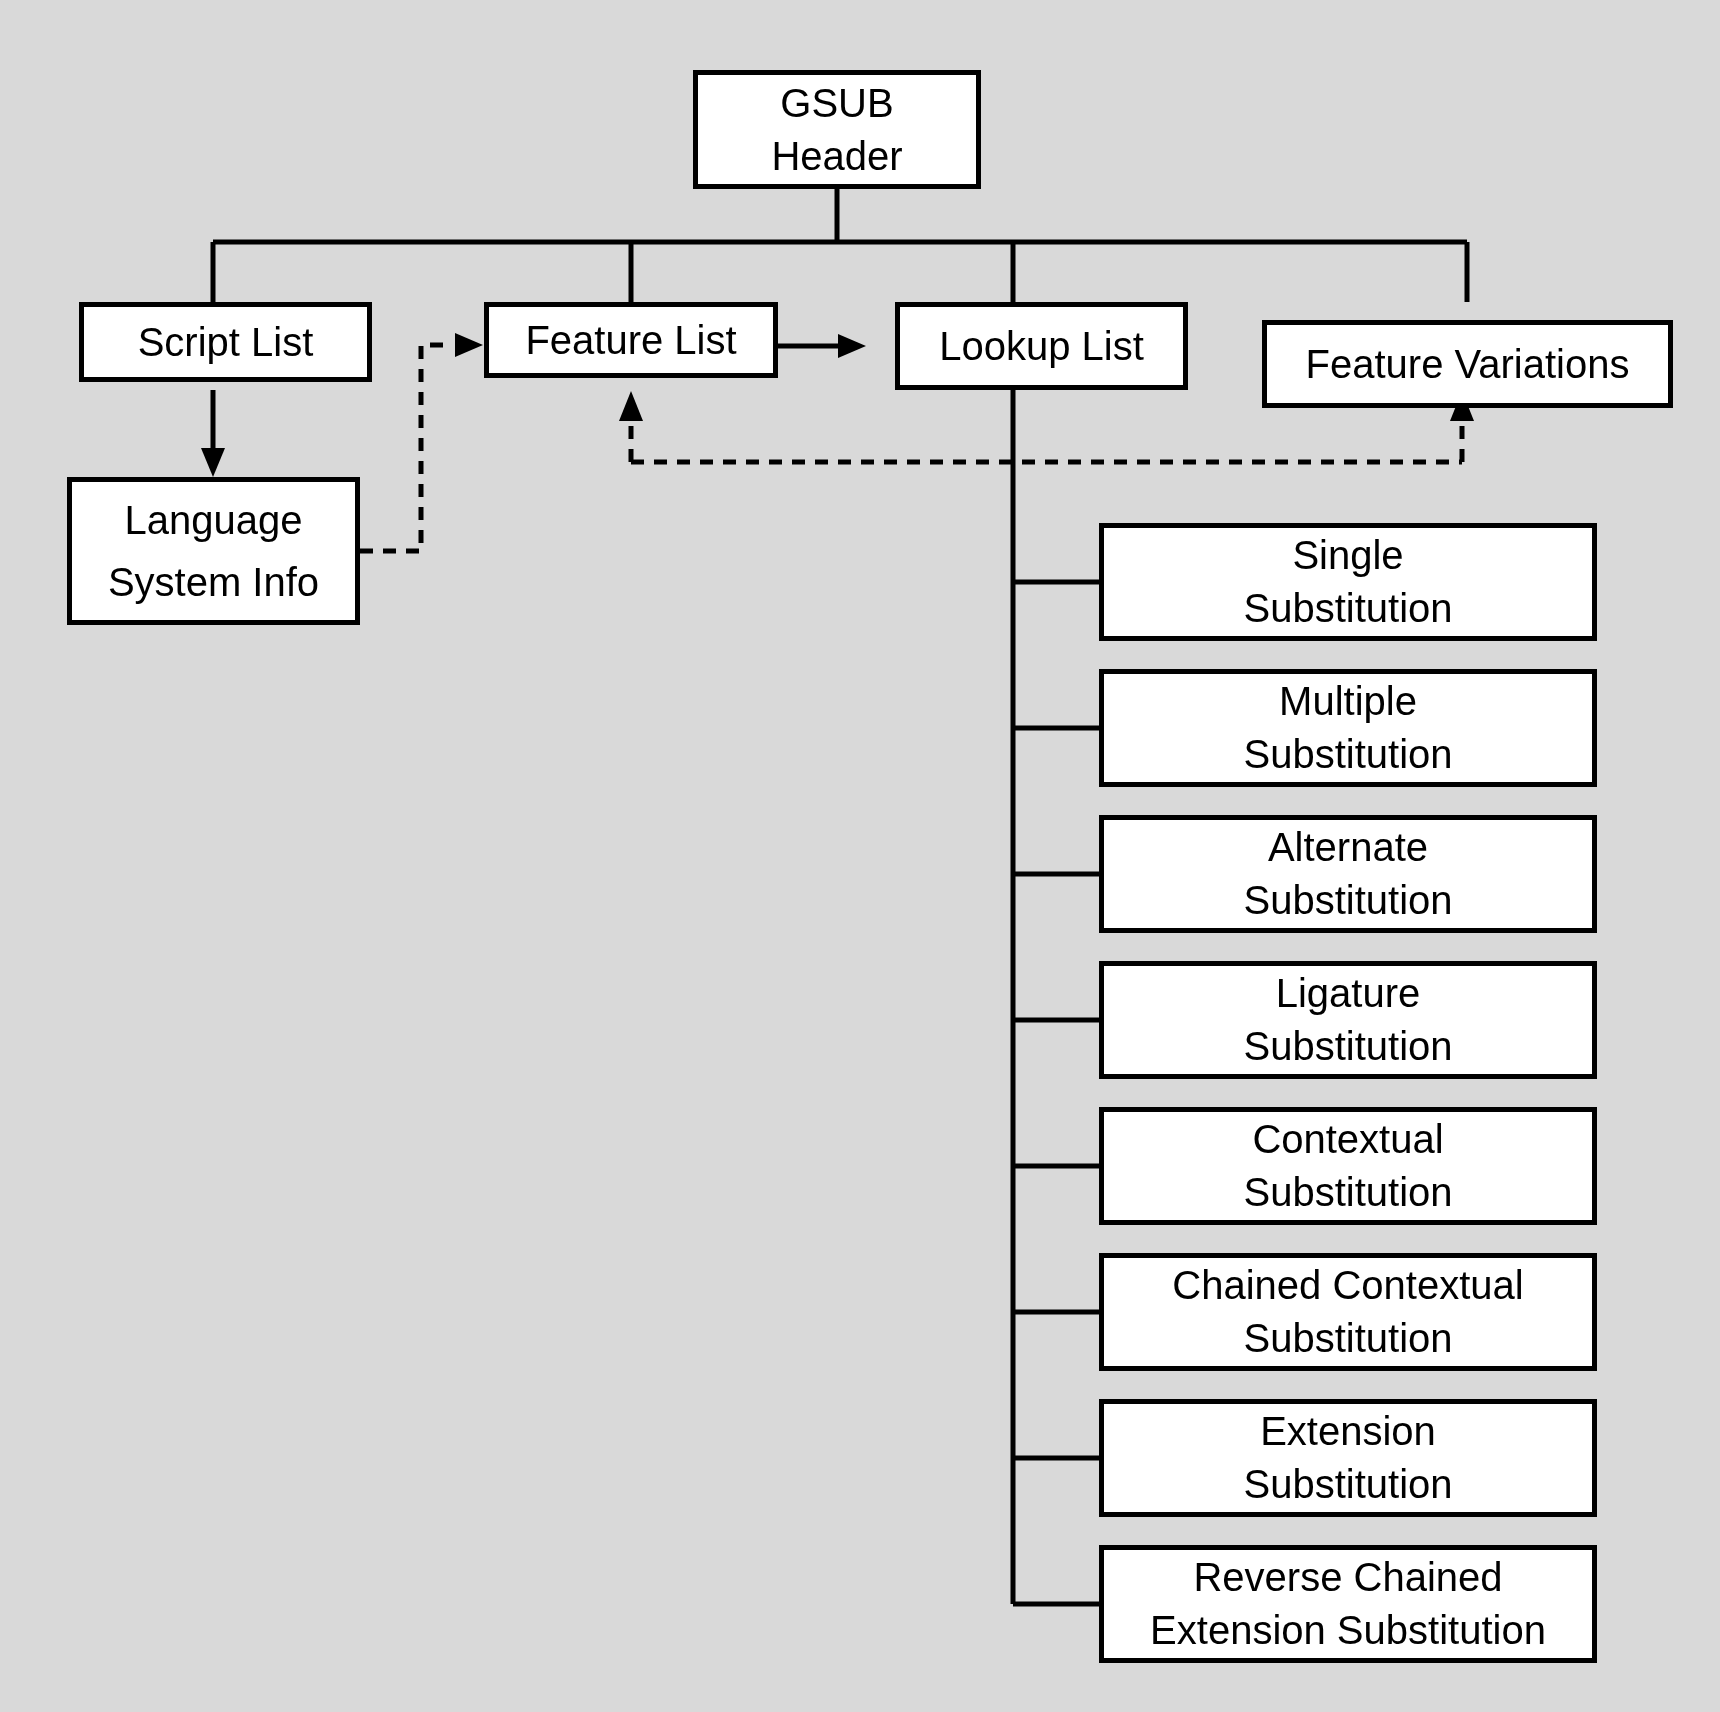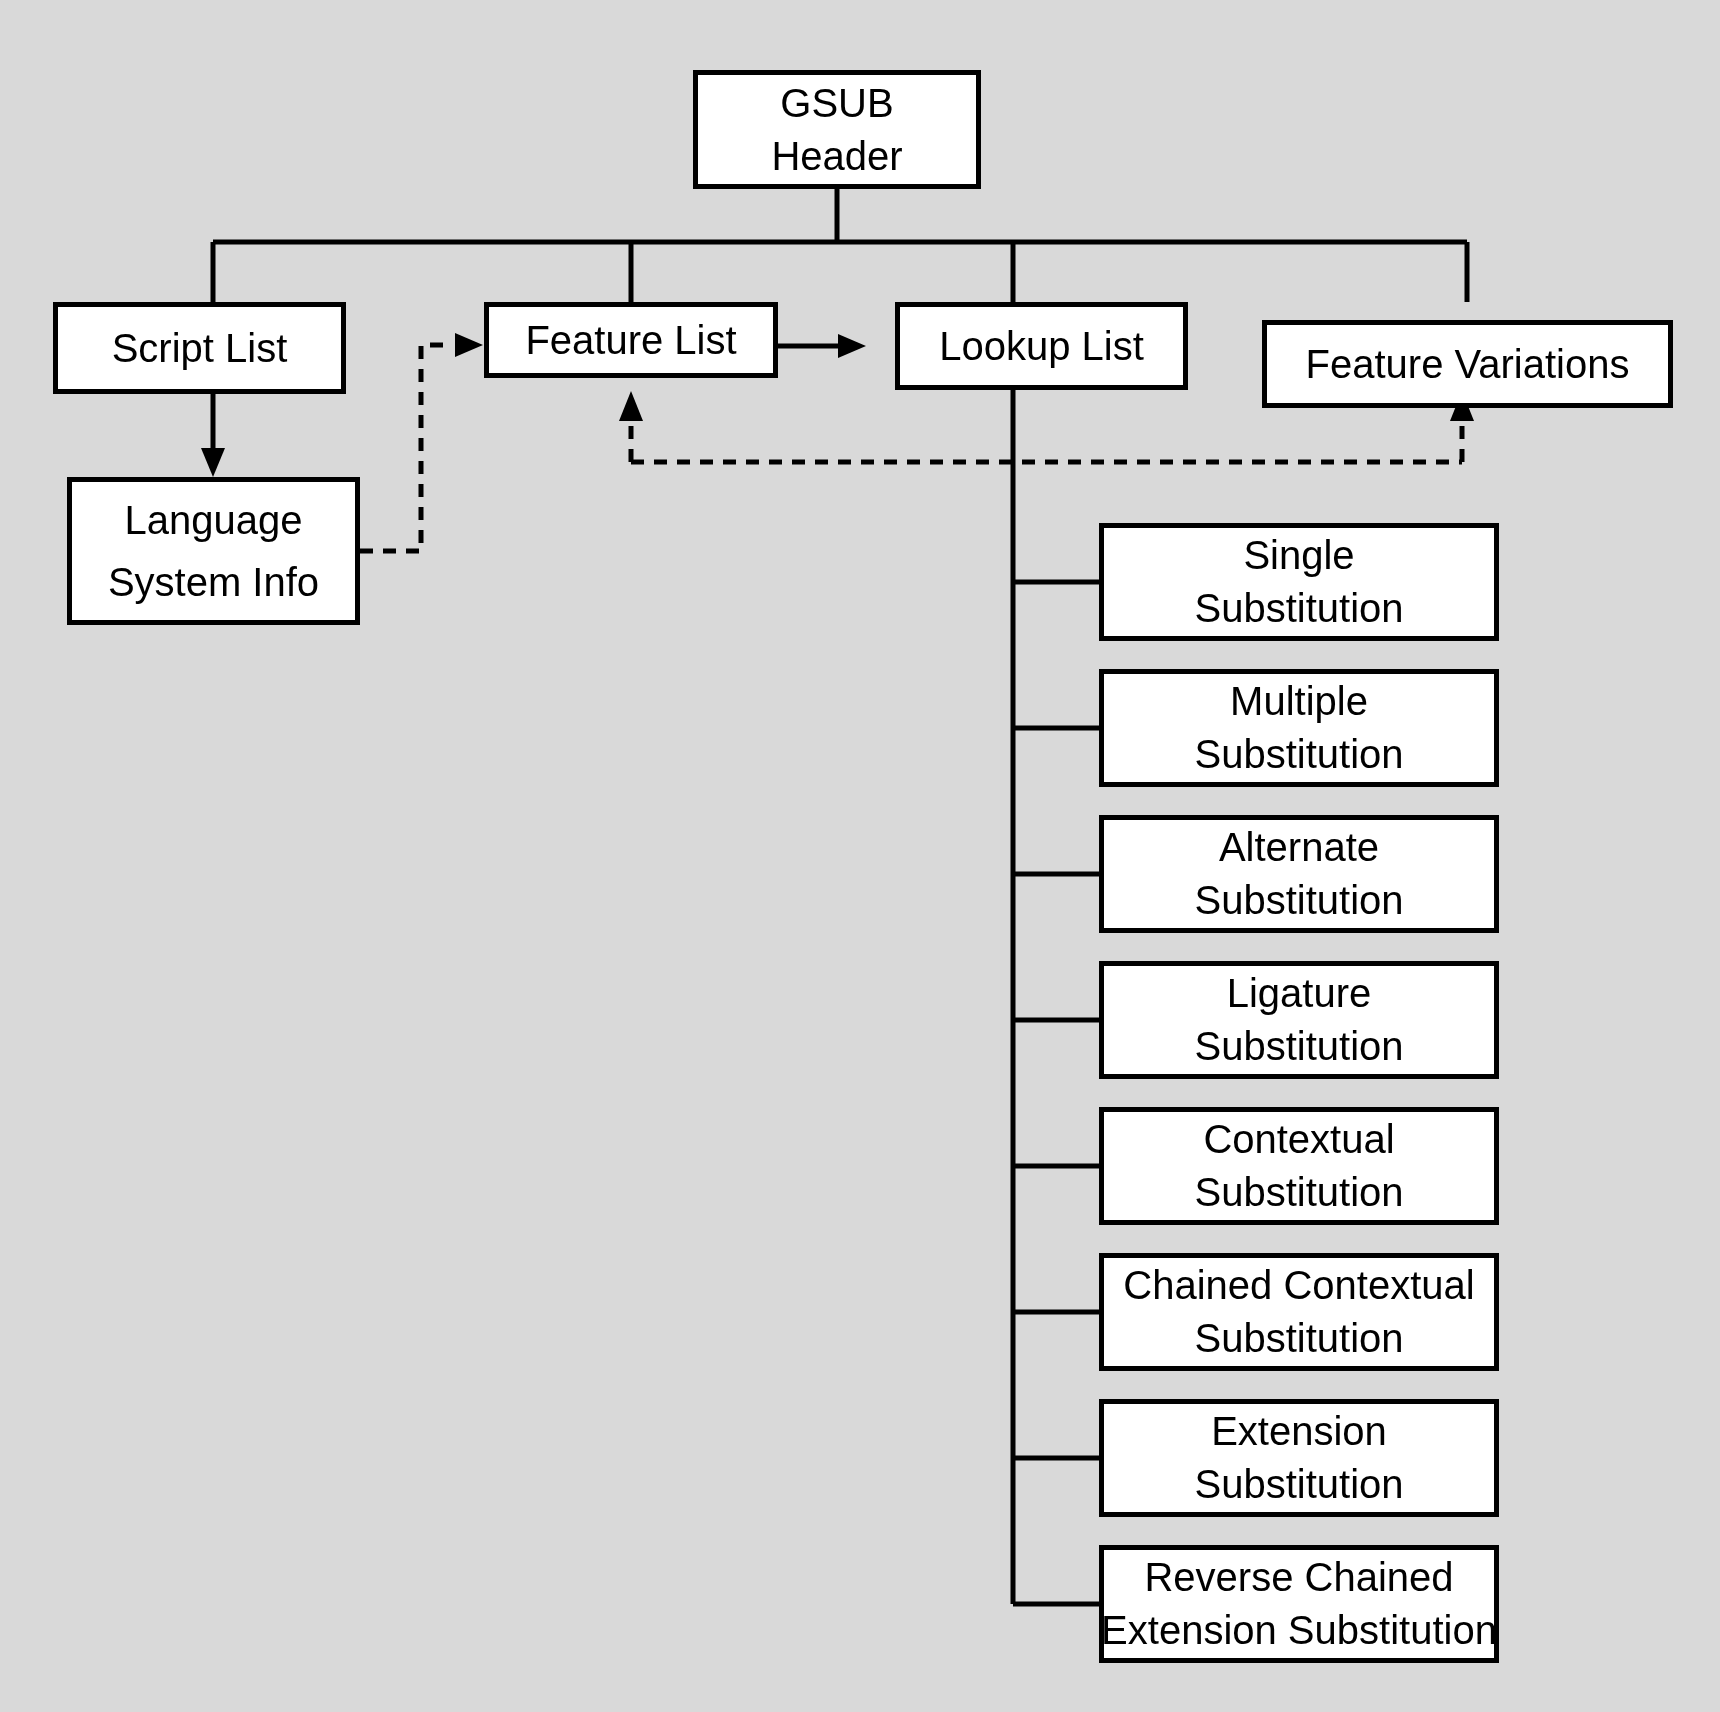--- a/index.html
+++ b/index.html
@@ -35,26 +35,26 @@
     flex-direction:column;
     align-items:center;
     justify-content:center;
     text-align:center;
     font-size:40px;
     line-height:52px;
     color:var(--text);
   }
   .node span{display:block;white-space:nowrap;}
   .gsub{left:693px;top:70px;width:288px;height:119px;line-height:53px;}
-  .script{left:53px;top:302px;width:293px;height:92px;}
+  .script{left:79px;top:302px;width:293px;height:80px;}
   .feature{left:484px;top:302px;width:294px;height:76px;}
   .lookup{left:867px;top:302px;width:293px;height:88px;margin-left:28px;}
   .featvar{left:1262px;top:302px;width:411px;height:88px;margin-top:18px;}
   .langsys{left:67px;top:477px;width:293px;height:148px;line-height:62px;}
-  .subbox{left:1099px;width:400px;height:118px;line-height:53px;}
+  .subbox{left:1099px;width:498px;height:118px;line-height:53px;}
 </style>
 </head>
 <body>
 
 <div id="canvas">
 
   <svg id="wires" viewBox="0 0 1720 1712" xmlns="http://www.w3.org/2000/svg">
 
     <g stroke="#000000" stroke-width="5" fill="none">
       <path d="M837 189 V242"></path>

